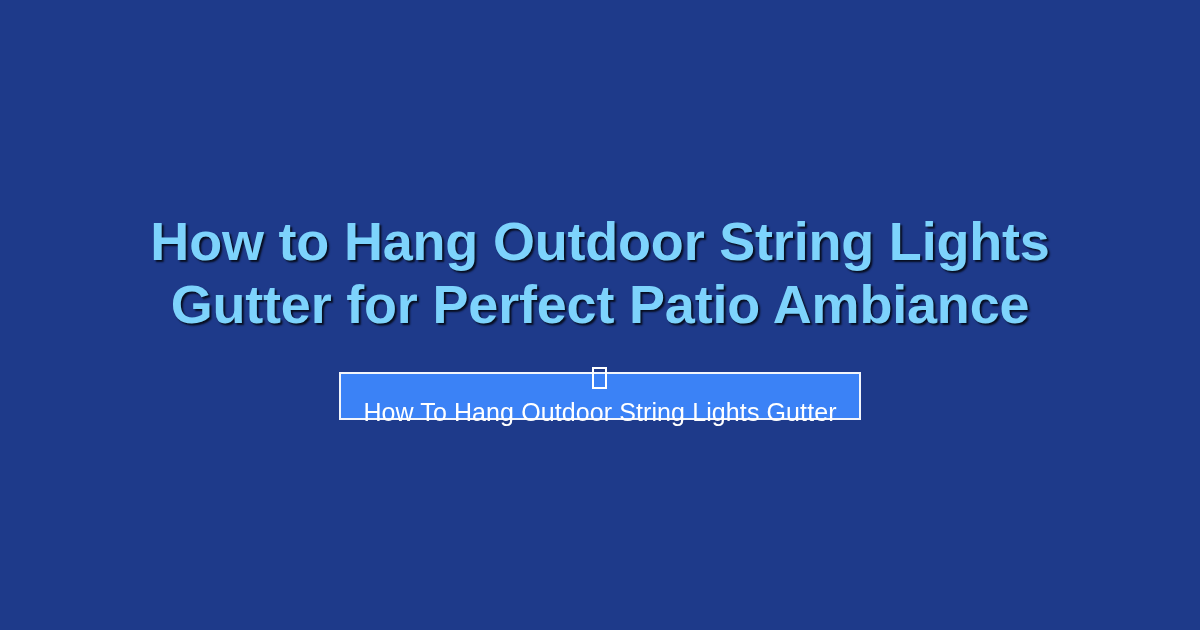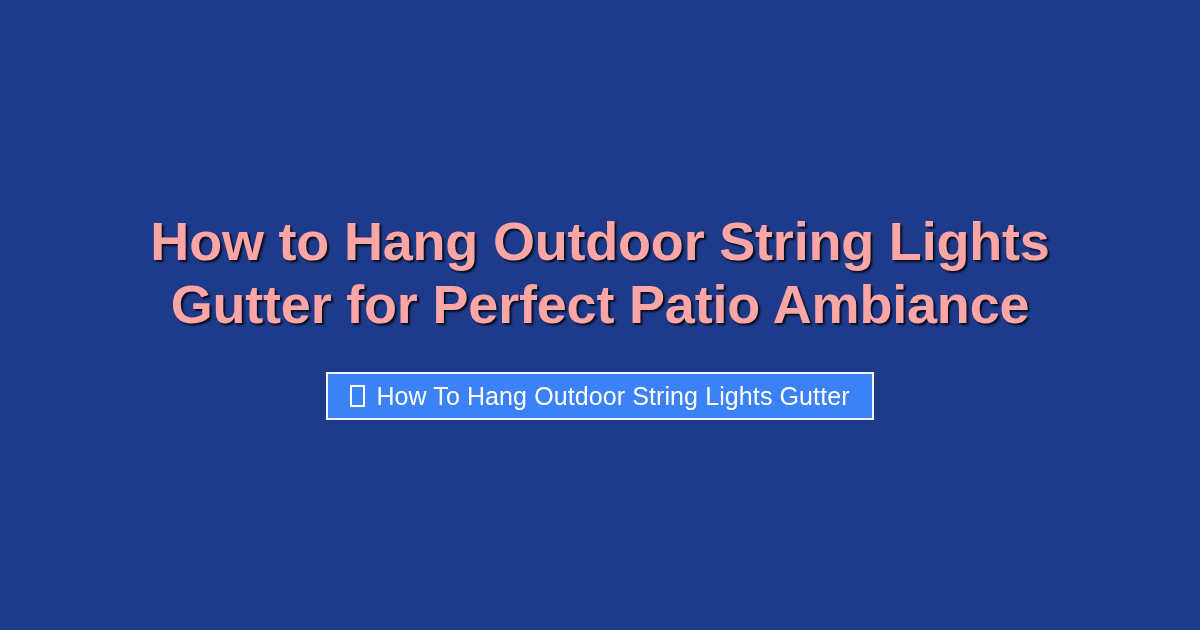--- a/index.html
+++ b/index.html
@@ -32,21 +32,21 @@
     display: flex;
     flex-direction: column;
     align-items: center;
     justify-content: center;
   }
   .headline {
     width: 1060px;
     margin: 0;
     padding: 0;
     text-align: center;
-    color: #fca5a5;
+    color: #7dd3fc;
     font-family: "Liberation Sans", sans-serif;
     font-size: 54px;
     font-weight: bold;
     line-height: 63px;
     letter-spacing: -0.2px;
     text-shadow: 2px 2px 2px rgba(0, 0, 0, 0.78);
     white-space: pre-wrap;
   }
   .cta-wrap {
     margin-top: 36px;
@@ -67,20 +67,21 @@
     border-radius: 0;
     color: #ffffff;
     font-family: "Liberation Sans", sans-serif;
     font-size: 25px;
     font-weight: normal;
     line-height: 1;
     letter-spacing: 0.1px;
     text-decoration: none;
     cursor: pointer;
     white-space: nowrap;
+    flex-direction: column;
   }
   .cta-glyph {
     display: inline-block;
     width: 15px;
     height: 22px;
     box-sizing: border-box;
     border: 2px solid #ffffff;
     background: transparent;
     flex: 0 0 auto;
     position: relative;

